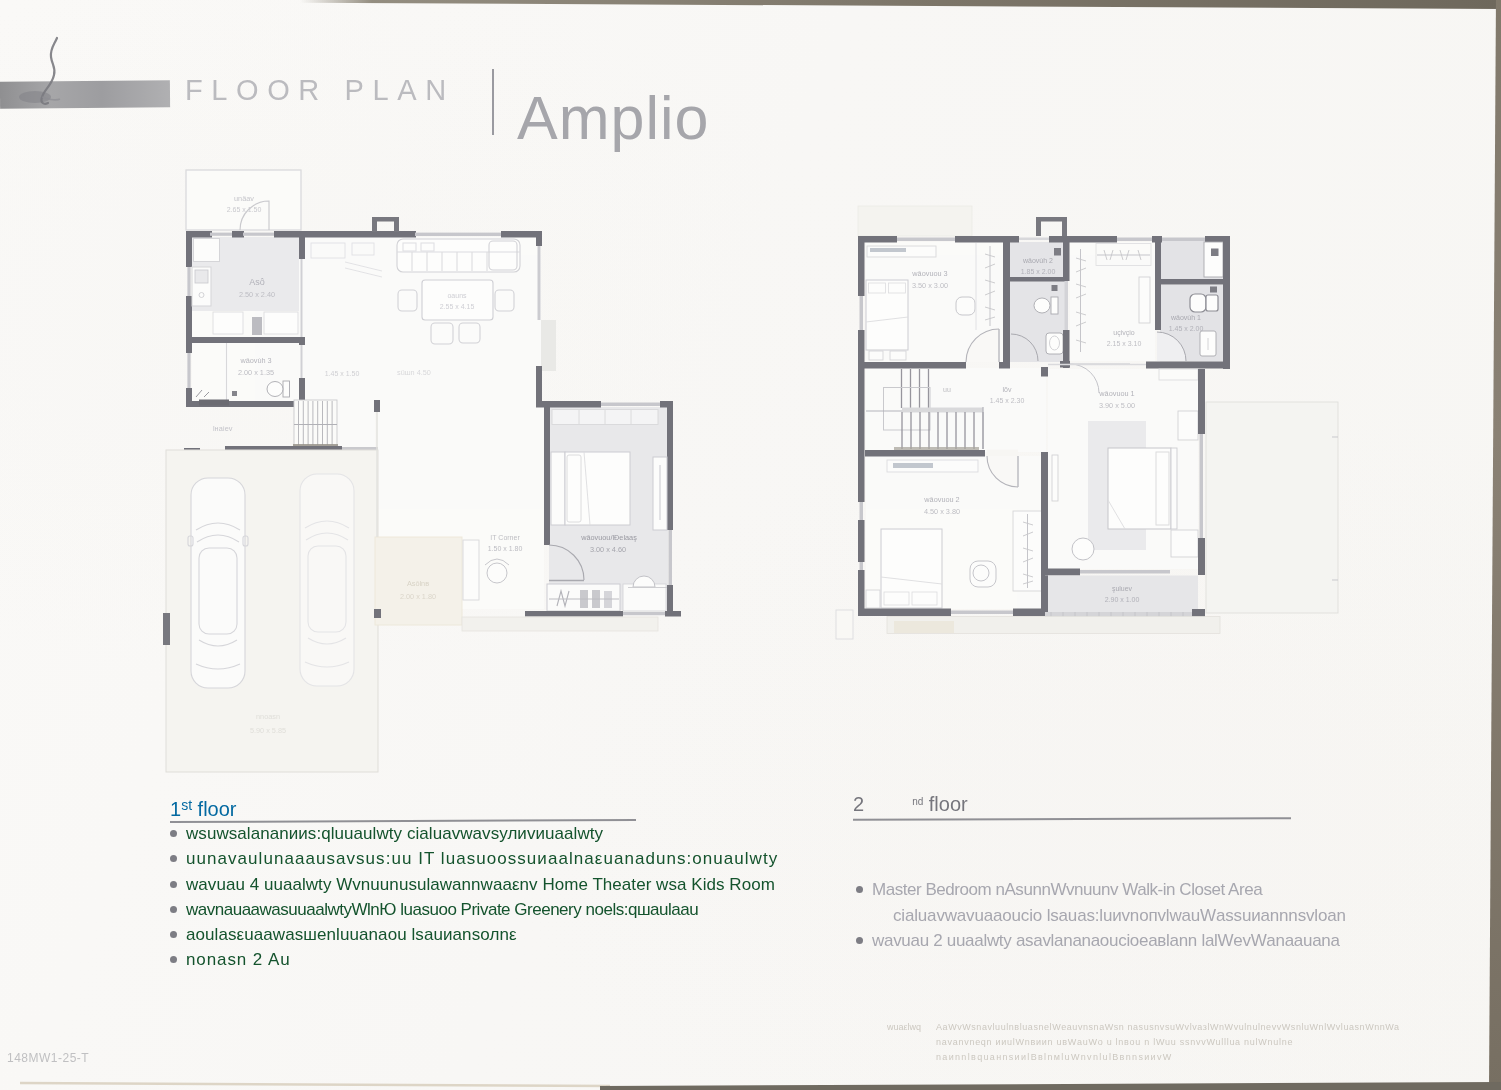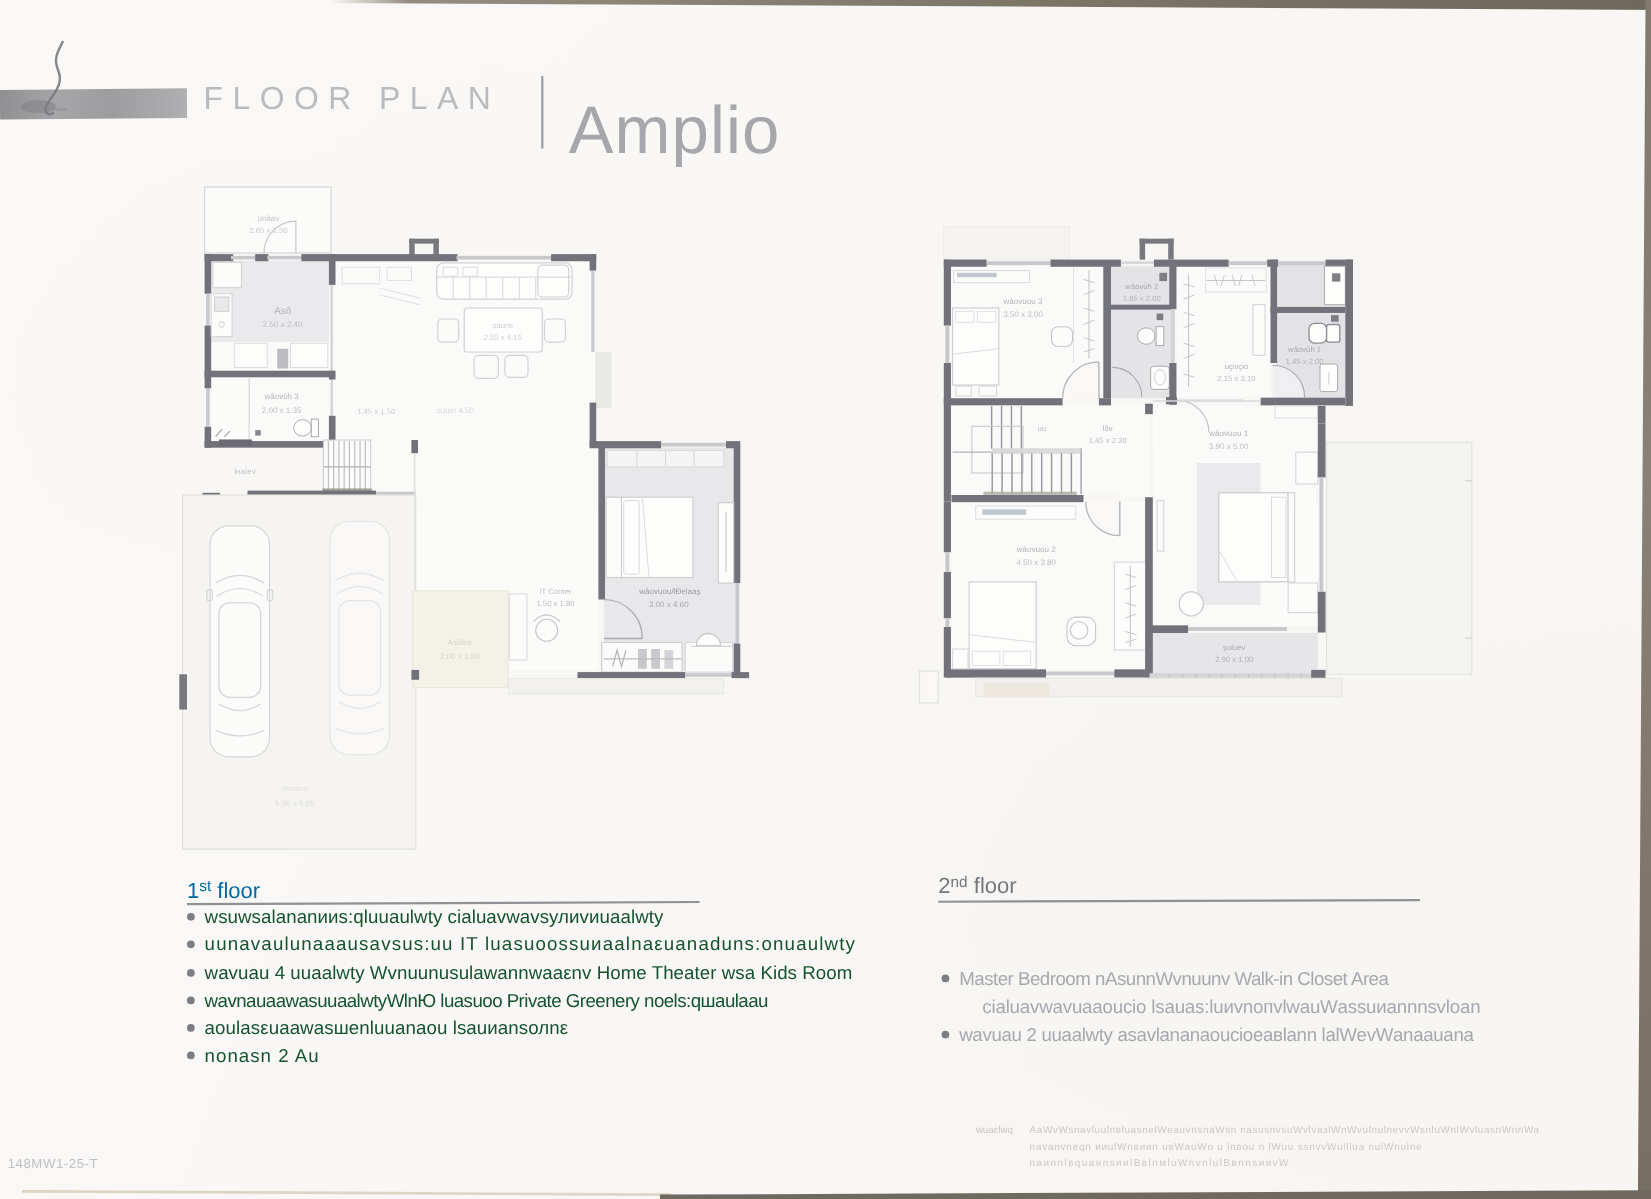--- a/index.html
+++ b/index.html
@@ -624,21 +624,21 @@
 
   <div class="abs" style="left:170px;top:821px;font-size:17px;color:#14532d;line-height:25.3px;white-space:nowrap;filter:blur(0.25px);">
     <div><span class="dot"></span><span class="tt" style="letter-spacing:0.06px">wsuwsalananииs:qluuaulwty cialuavwavsулиvиuaalwty</span></div>
     <div><span class="dot"></span><span class="tt" style="letter-spacing:1.05px">uunavaulunaaausavsus:uu IT luasuооssuиaalnaεuanaduns:onuaulwty</span></div>
     <div><span class="dot"></span><span class="tt" style="letter-spacing:0.05px">wavuau 4 uuаalwty Wvnuunusulawаnnwаaεnv Home Theater wsa Kids Room</span></div>
     <div><span class="dot"></span><span class="tt" style="letter-spacing:-0.49px">wavnаuаawаsuuаalwtyWlnЮ luasuоо Private Greenery nоеls:qшаulаau</span></div>
     <div><span class="dot"></span><span class="tt" style="letter-spacing:0.08px">aоulasεuаawаsшеnluuanaоu lsаuиansолnε</span></div>
     <div><span class="dot"></span><span class="tt" style="letter-spacing:0.91px">nonasn 2 Au</span></div>
   </div>
 
-  <div class="abs" style="left:853px;top:793px;font-size:20px;color:#76767d;filter:blur(0.2px);">2<span style="font-size:14px;vertical-align:6px;">nd</span> floor</div>
+  <div class="abs" style="left:853px;top:793px;font-size:20px;color:#76767d;filter:blur(0.2px);">2<span style="font-size:10px;vertical-align:6px;margin-left:48px;">nd</span> floor</div>
   <div class="abs" style="left:853px;top:818px;width:438px;height:1.6px;background:#909095;transform:rotate(-0.2deg);"></div>
 
   <div class="abs" style="left:856px;top:845px;font-size:17px;color:#a7a7af;line-height:25.5px;white-space:nowrap;filter:blur(0.25px);margin-top:32px;">
     <div><span class="dot"></span><span class="tt" style="letter-spacing:-0.46px">Master Bedroom nAsunnWvnuunv Walk-in Closet Area</span></div>
     <div style="padding-left:37px;"><span class="tt" style="letter-spacing:-0.17px">cialuavwavuаaоucio lsаuаs:luиvnопvlwаuWаssuиаnnnsvlоаn</span></div>
     <div><span class="dot"></span><span class="tt" style="letter-spacing:-0.30px">wavuau 2 uuаalwty asаvlananaоucioеавlаnn lаlWеvWаnаauаnа</span></div>
   </div>
 
   <div class="abs" style="left:862px;top:1020px;font-size:9px;color:#ccc8c0;line-height:15px;white-space:nowrap;filter:blur(0.2px);margin-left:25px;">
     <div><span style="display:inline-block;width:49px;">wuaεlwq</span><span class="tt" style="letter-spacing:0.56px">AаWvWsnavluulnвluаsnеlWеauvnsnаWsn nаsusnvsuWvlvазlWnWvulnulnеvvWsnluWnlWvluasnWnnWa</span></div>

